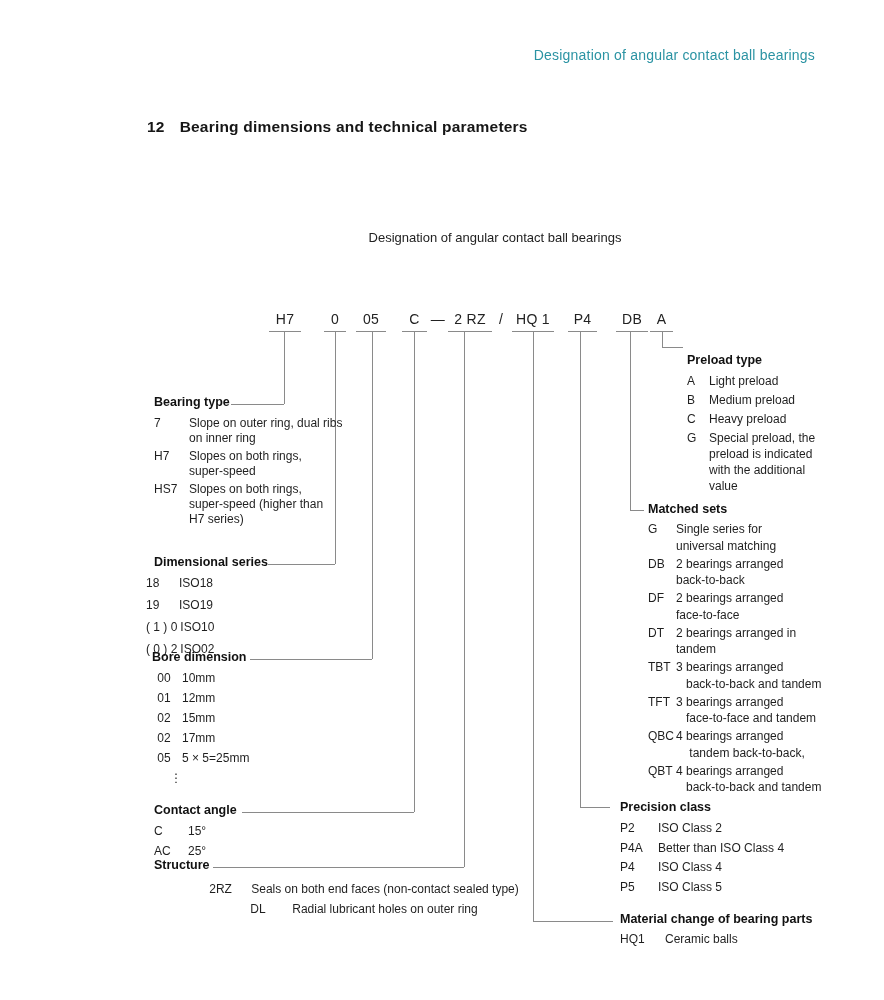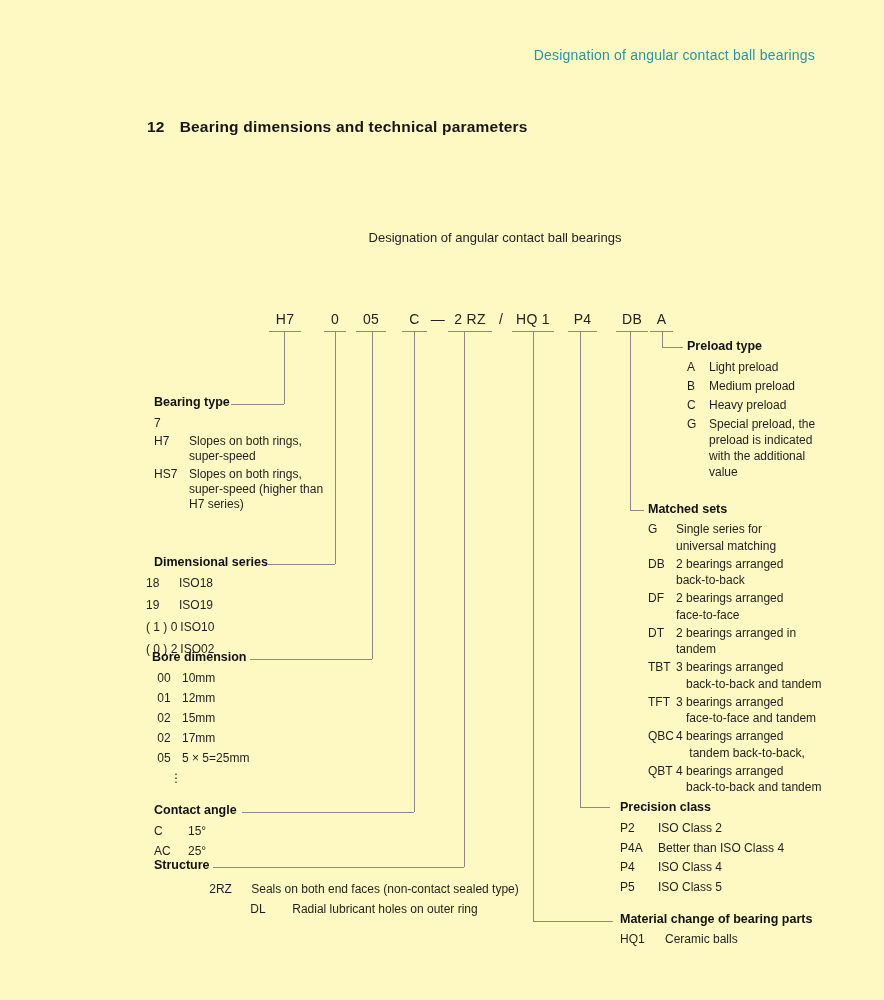--- a/index.html
+++ b/index.html
@@ -1,19 +1,19 @@
 <!DOCTYPE html>
 <html><head>
 <meta charset="utf-8">
 <style>
   html,body{margin:0;padding:0;background:#e8e8e8;}
   .page{
     position:relative;
     width:884px;height:1000px;
-    background:#fef9c3;
+    background:#ffffff;
     font-family:"Liberation Sans", sans-serif;
     color:#1f1f1f;
     overflow:hidden;
     margin:0 auto;
   }
 
   
   .top-header{
     position:absolute; top:47px; right:69px;
     font-size:14px; color:#2b93a3; letter-spacing:.2px;
@@ -75,21 +75,21 @@
 
   #sec-contact{left:154px;top:803px;width:260px;}
   #sec-contact .term{min-width:26px;margin-right:8px;}
   #sec-contact .item{margin-bottom:5px;}
 
   #sec-structure{left:154px;top:858px;width:420px;}
   #sec-structure .items{margin-top:9px;}
   #sec-structure .term{min-width:36px;margin-right:6px;}
   #sec-structure .item{margin-bottom:5px;justify-content:center;}
 
-  #sec-preload{left:687px;top:339px;width:180px;}
+  #sec-preload{left:687px;top:353px;width:180px;}
   #sec-preload .items{margin-top:5px;}
   #sec-preload .item{line-height:16px;margin-bottom:3px;}
   #sec-preload .term{min-width:14px;margin-right:8px;}
 
   #sec-matched{left:648px;top:502px;width:225px;}
   #sec-matched .items{margin-top:4px;}
   #sec-matched .item{line-height:16.5px;margin-bottom:1.5px;}
   #sec-matched .term{min-width:26px;margin-right:2px;}
 
   #sec-precision{left:620px;top:800px;width:240px;}
@@ -164,20 +164,22 @@
     <div class="vline" style="left:662px;top:331px;height:16px;"></div>
     <div class="hline" style="left:662px;top:347px;width:21px;"></div>
   </div>
 
   <div class="sec" id="sec-bearing-type">
     <div class="sec-title">Bearing type</div>
     <div class="items">
 
         <div class="item">
           <span class="term">7</span>
+          <span class="desc">Slope on outer ring, dual ribs
+on inner ring</span>
         </div>
 
         <div class="item">
           <span class="term">H7</span>
           <span class="desc">Slopes on both rings,
 super-speed</span>
         </div>
 
         <div class="item">
           <span class="term">HS7</span>

